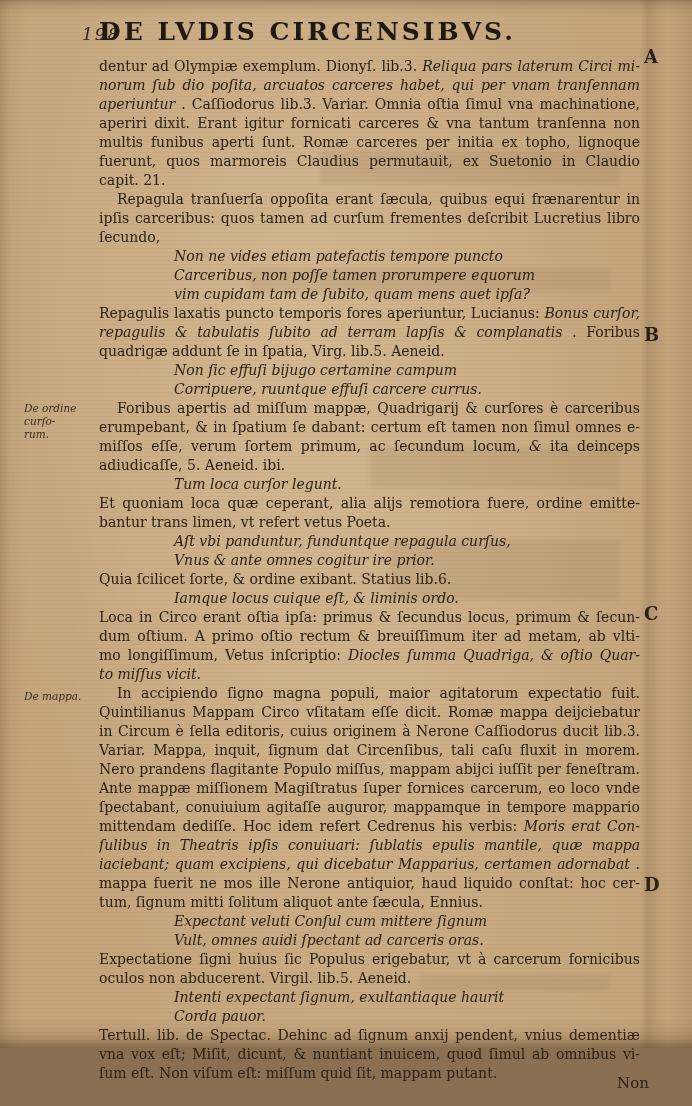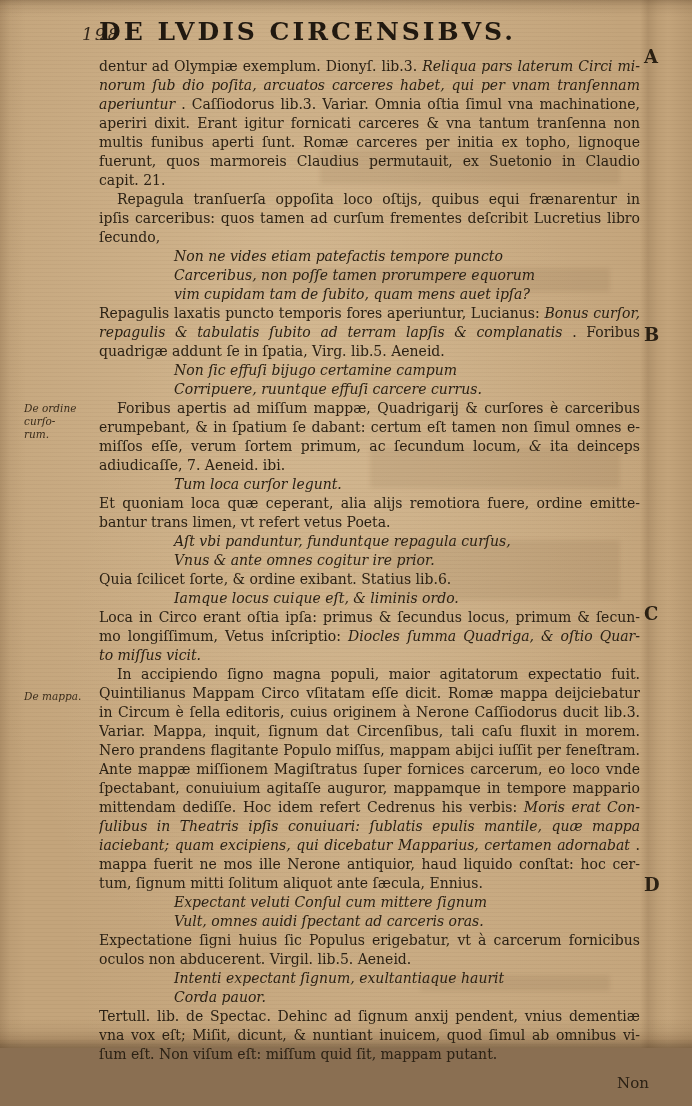--- a/index.html
+++ b/index.html
@@ -83,43 +83,44 @@
   <div id="title">DE LVDIS CIRCENSIBVS.</div>
 
   <div id="text-block">
       <div class="line prose j"><span class="ro">dentur ad Olympiæ exemplum. Dionyſ. lib.3. </span><span class="it">Reliqua pars laterum Circi mi-</span></div>
       <div class="line prose j"><span class="it">norum ſub dio poſita, arcuatos carceres habet, qui per vnam tranſennam ſimul</span></div>
       <div class="line prose j"><span class="it">aperiuntur</span><span class="ro"> . Caſſiodorus lib.3. Variar. Omnia oſtia ſimul vna machinatione,</span></div>
       <div class="line prose j"><span class="ro">aperiri dixit. Erant igitur fornicati carceres &amp; vna tantum tranſenna non</span></div>
       <div class="line prose j"><span class="ro">multis funibus aperti ſunt. Romæ carceres per initia ex topho, lignoque</span></div>
       <div class="line prose j"><span class="ro">fuerunt, quos marmoreis Claudius permutauit, ex Suetonio in Claudio</span></div>
       <div class="line prose"><span class="ro">capit. 21.</span></div>
-      <div class="line indent j"><span class="ro">Repagula tranſuerſa oppoſita loco oſtijs, quibus equi frænarentur in</span></div>
+      <div class="line indent j"><span class="ro">Repagula tranſuerſa oppoſita erant ſæcula, quibus equi frænarentur in</span></div>
       <div class="line prose j"><span class="ro">ipſis carceribus: quos tamen ad curſum frementes deſcribit Lucretius libro</span></div>
       <div class="line prose"><span class="ro">ſecundo,</span></div>
       <div class="line verse"><span class="it">Non ne vides etiam patefactis tempore puncto</span></div>
       <div class="line verse"><span class="it">Carceribus, non poſſe tamen prorumpere equorum</span></div>
       <div class="line verse"><span class="it">vim cupidam tam de ſubito, quam mens auet ipſa?</span></div>
       <div class="line prose j"><span class="ro">Repagulis laxatis puncto temporis fores aperiuntur, Lucianus: </span><span class="it">Bonus curſor,</span></div>
       <div class="line prose j"><span class="it">repagulis &amp; tabulatis ſubito ad terram lapſis &amp; complanatis</span><span class="ro"> . Foribus apertis</span></div>
       <div class="line prose"><span class="ro">quadrigæ addunt ſe in ſpatia, Virg. lib.5. Aeneid.</span></div>
       <div class="line verse"><span class="it">Non ſic effuſi bijugo certamine campum</span></div>
       <div class="line verse"><span class="it">Corripuere, ruuntque effuſi carcere currus.</span></div>
       <div class="line indent j"><span class="ro">Foribus apertis ad miſſum mappæ, Quadrigarij &amp; curſores è carceribus</span></div>
       <div class="line prose j"><span class="ro">erumpebant, &amp; in ſpatium ſe dabant: certum eſt tamen non ſimul omnes e-</span></div>
       <div class="line prose j"><span class="ro">miſſos eſſe, verum ſortem primum, ac ſecundum locum, </span><span class="it">&amp;</span><span class="ro"> ita deinceps</span></div>
-      <div class="line prose"><span class="ro">adiudicaſſe, 7. Aeneid. ibi.</span></div>
+      <div class="line prose"><span class="ro">adiudicaſſe, 5. Aeneid. ibi.</span></div>
       <div class="line verse"><span class="it">Tum loca curſor legunt.</span></div>
       <div class="line prose j"><span class="ro">Et quoniam loca quæ ceperant, alia alijs remotiora fuere, ordine emitte-</span></div>
       <div class="line prose"><span class="ro">bantur trans limen, vt refert vetus Poeta.</span></div>
       <div class="line verse"><span class="it">Aſt vbi panduntur, funduntque repagula curſus,</span></div>
       <div class="line verse"><span class="it">Vnus &amp; ante omnes cogitur ire prior.</span></div>
       <div class="line prose"><span class="ro">Quia ſcilicet ſorte, &amp; ordine exibant. Statius lib.6.</span></div>
       <div class="line verse"><span class="it">Iamque locus cuique eſt, &amp; liminis ordo.</span></div>
       <div class="line prose j"><span class="ro">Loca in Circo erant oſtia ipſa: primus &amp; ſecundus locus, primum &amp; ſecun-</span></div>
+      <div class="line prose j"><span class="ro">dum oſtium. A primo oſtio rectum &amp; breuiſſimum iter ad metam, ab vlti-</span></div>
       <div class="line prose j"><span class="ro">mo longiſſimum, Vetus inſcriptio: </span><span class="it">Diocles ſumma Quadriga, &amp; oſtio Quar-</span></div>
       <div class="line prose"><span class="it">to miſſus vicit.</span></div>
       <div class="line indent j"><span class="ro">In accipiendo ſigno magna populi, maior agitatorum expectatio fuit.</span></div>
       <div class="line prose j"><span class="ro">Quintilianus Mappam Circo vſitatam eſſe dicit. Romæ mappa deijciebatur</span></div>
       <div class="line prose j"><span class="ro">in Circum è ſella editoris, cuius originem à Nerone Caſſiodorus ducit lib.3.</span></div>
       <div class="line prose j"><span class="ro">Variar. Mappa, inquit, ſignum dat Circenſibus, tali caſu fluxit in morem.</span></div>
       <div class="line prose j"><span class="ro">Nero prandens flagitante Populo miſſus, mappam abijci iuſſit per feneſtram.</span></div>
       <div class="line prose j"><span class="ro">Ante mappæ miſſionem Magiſtratus ſuper fornices carcerum, eo loco vnde</span></div>
       <div class="line prose j"><span class="ro">ſpectabant, conuiuium agitaſſe auguror, mappamque in tempore mappario</span></div>
       <div class="line prose j"><span class="ro">mittendam dediſſe. Hoc idem refert Cedrenus his verbis: </span><span class="it">Moris erat Con-</span></div>

